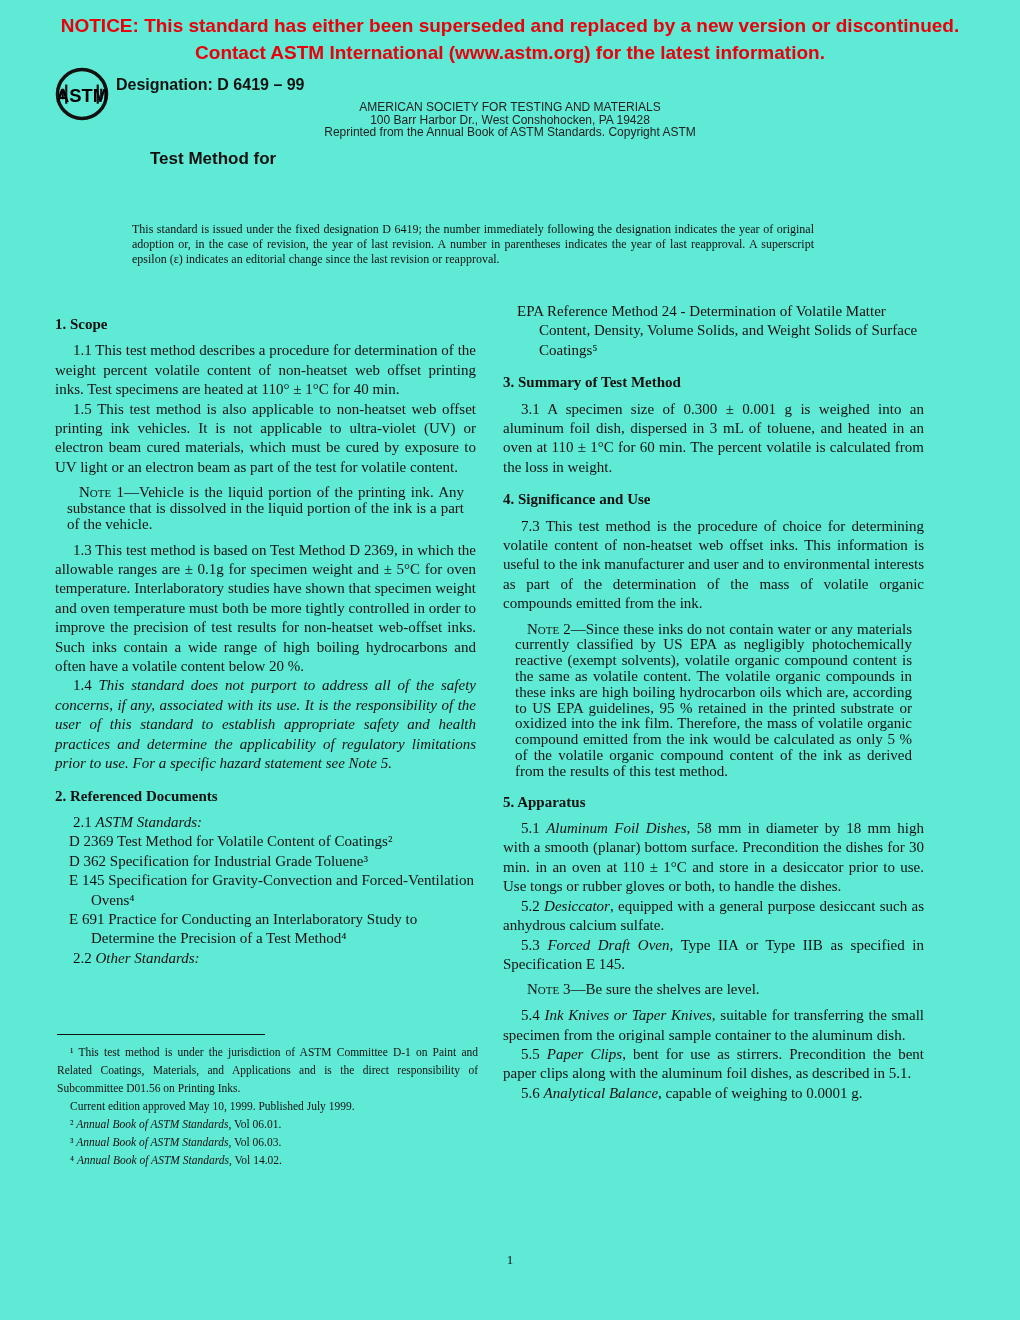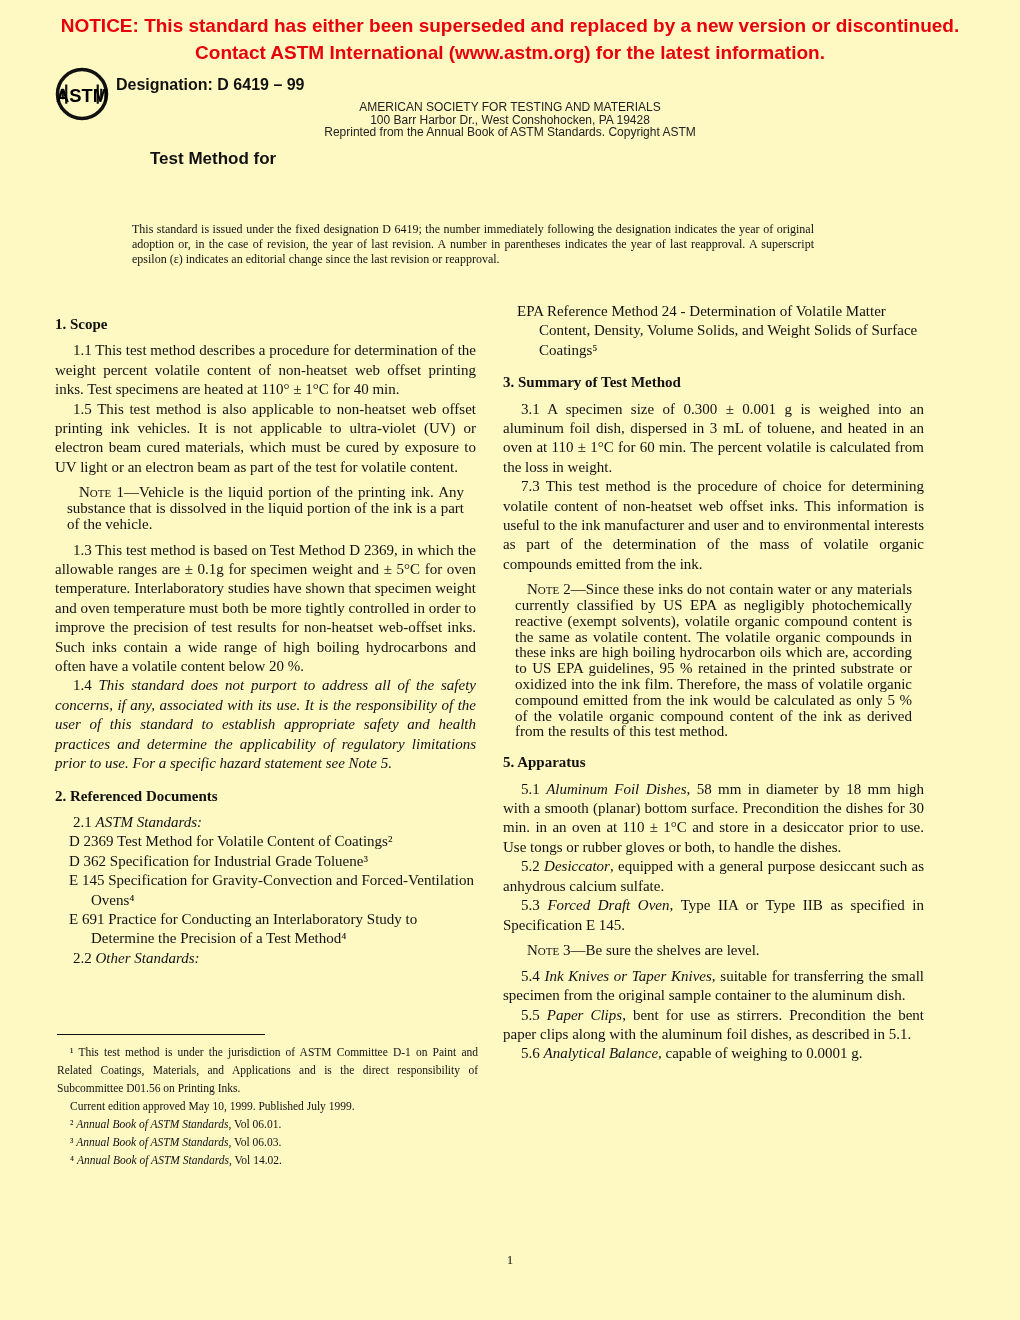--- a/index.html
+++ b/index.html
@@ -1,18 +1,18 @@
 <!DOCTYPE html>
 <html><head>
 <meta charset="utf-8">
 <style>
   html,body{margin:0;padding:0;background:#888;}
   .page{
     position:relative;width:1020px;height:1320px;margin:0 auto;
-    background:#fef9c3;color:#111;
+    background:#5eead4;color:#111;
     font-family:"Liberation Serif", serif;
     overflow:hidden;
   }
   
   .notice{
     position:absolute;top:12px;left:0;right:0;text-align:center;
     font-family:"Liberation Sans", sans-serif;font-weight:bold;
     font-size:19px;line-height:27px;color:#e8000b;
   }
   
@@ -98,20 +98,21 @@
       <div class="blk ref"><span>D 2369  Test Method for Volatile Content of Coatings²</span></div>
       <div class="blk ref"><span>D 362  Specification for Industrial Grade Toluene³</span></div>
       <div class="blk ref"><span>E 145  Specification for Gravity-Convection and Forced-Ventilation Ovens⁴</span></div>
       <div class="blk ref"><span>E 691  Practice for Conducting an Interlaboratory Study to Determine the Precision of a Test Method⁴</span></div>
       <div class="blk sub"><span>2.2  </span><span class="it">Other Standards:</span></div>
     </div>
   <div id="right-col" class="col col-right">
       <div class="blk ref"><span>EPA  Reference Method 24 - Determination of Volatile Matter Content, Density, Volume Solids, and Weight Solids of Surface Coatings⁵</span></div>
       <div class="blk h2"><span>3.  Summary of Test Method</span></div>
       <div class="blk p"><span>3.1 A specimen size of 0.300 ± 0.001 g is weighed into an aluminum foil dish, dispersed in 3 mL of toluene, and heated in an oven at 110 ± 1°C for 60 min. The percent volatile is calculated from the loss in weight.</span></div>
+      <div class="blk h2"><span>4.  Significance and Use</span></div>
       <div class="blk p"><span>7.3 This test method is the procedure of choice for determining volatile content of non-heatset web offset inks. This information is useful to the ink manufacturer and user and to environmental interests as part of the determination of the mass of volatile organic compounds emitted from the ink.</span></div>
       <div class="blk note"><span class="note-label">Note 2</span><span>—Since these inks do not contain water or any materials currently classified by US EPA as negligibly photochemically reactive (exempt solvents), volatile organic compound content is the same as volatile content. The volatile organic compounds in these inks are high boiling hydrocarbon oils which are, according to US EPA guidelines, 95 % retained in the printed substrate or oxidized into the ink film. Therefore, the mass of volatile organic compound emitted from the ink would be calculated as only 5 % of the volatile organic compound content of the ink as derived from the results of this test method.</span></div>
       <div class="blk h2"><span>5.  Apparatus</span></div>
       <div class="blk p"><span>5.1 </span><span class="it">Aluminum Foil Dishes</span><span>, 58 mm in diameter by 18 mm high with a smooth (planar) bottom surface. Precondition the dishes for 30 min. in an oven at 110 ± 1°C and store in a desiccator prior to use. Use tongs or rubber gloves or both, to handle the dishes.</span></div>
       <div class="blk p"><span>5.2 </span><span class="it">Desiccator</span><span>, equipped with a general purpose desiccant such as anhydrous calcium sulfate.</span></div>
       <div class="blk p"><span>5.3 </span><span class="it">Forced Draft Oven</span><span>, Type IIA or Type IIB as specified in Specification E 145.</span></div>
       <div class="blk note"><span class="note-label">Note 3</span><span>—Be sure the shelves are level.</span></div>
       <div class="blk p"><span>5.4 </span><span class="it">Ink Knives or Taper Knives</span><span>, suitable for transferring the small specimen from the original sample container to the aluminum dish.</span></div>
       <div class="blk p"><span>5.5 </span><span class="it">Paper Clips</span><span>, bent for use as stirrers. Precondition the bent paper clips along with the aluminum foil dishes, as described in 5.1.</span></div>
       <div class="blk p"><span>5.6 </span><span class="it">Analytical Balance</span><span>, capable of weighing to 0.0001 g.</span></div>

